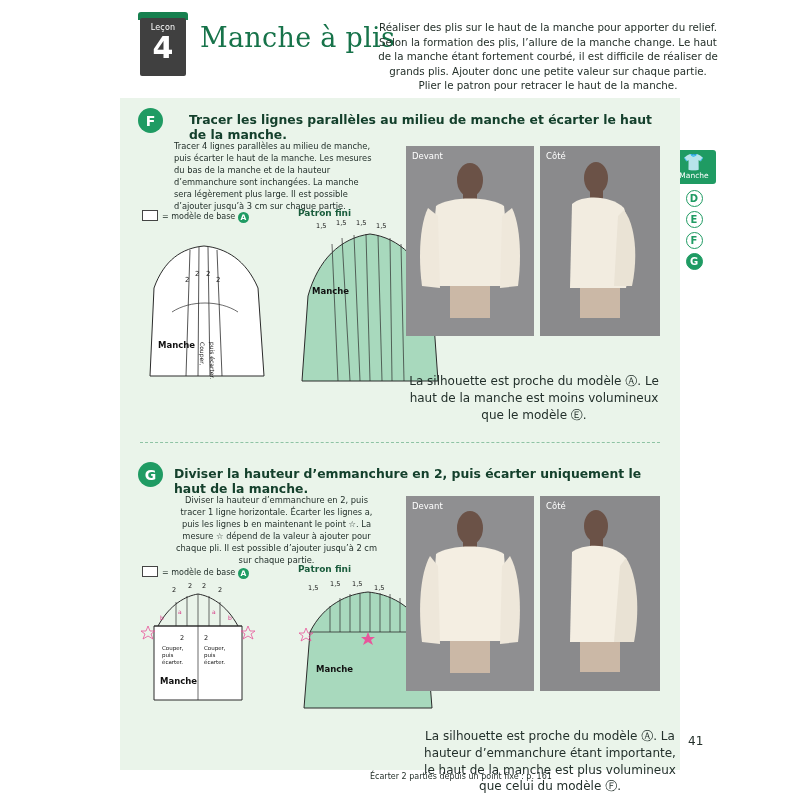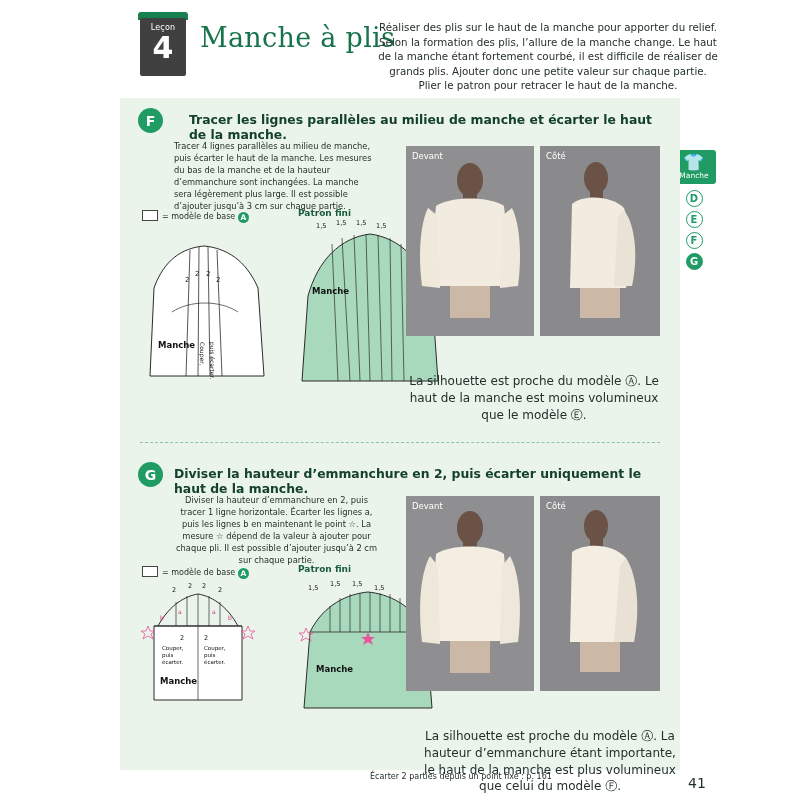--- a/index.html
+++ b/index.html
@@ -83,21 +83,21 @@
     background:#fff;
   }
   .side-letter.active { background:#1f9b63; color:#fff; }
 
   .arrow-green {
     position:absolute; width:0; height:0;
     border-left:11px solid #1f9b63; border-top:8px solid transparent; border-bottom:8px solid transparent;
   }
 
   .footer-note { position:absolute; left:370px; top:772px; font-size:8px; color:#24302a;}
-  .page-no { position:absolute; left:688px; top:775px; font-size:14px; color:#24302a;}
+  .page-no { position:absolute; left:688px; top:734px; font-size:12px; color:#24302a;}
   svg { display:block; }
 </style>
 </head>
 <body>
 
 <div class="page">
 
   <div class="header">
     <div class="badge-tab"></div>
     <div class="lesson-badge">

